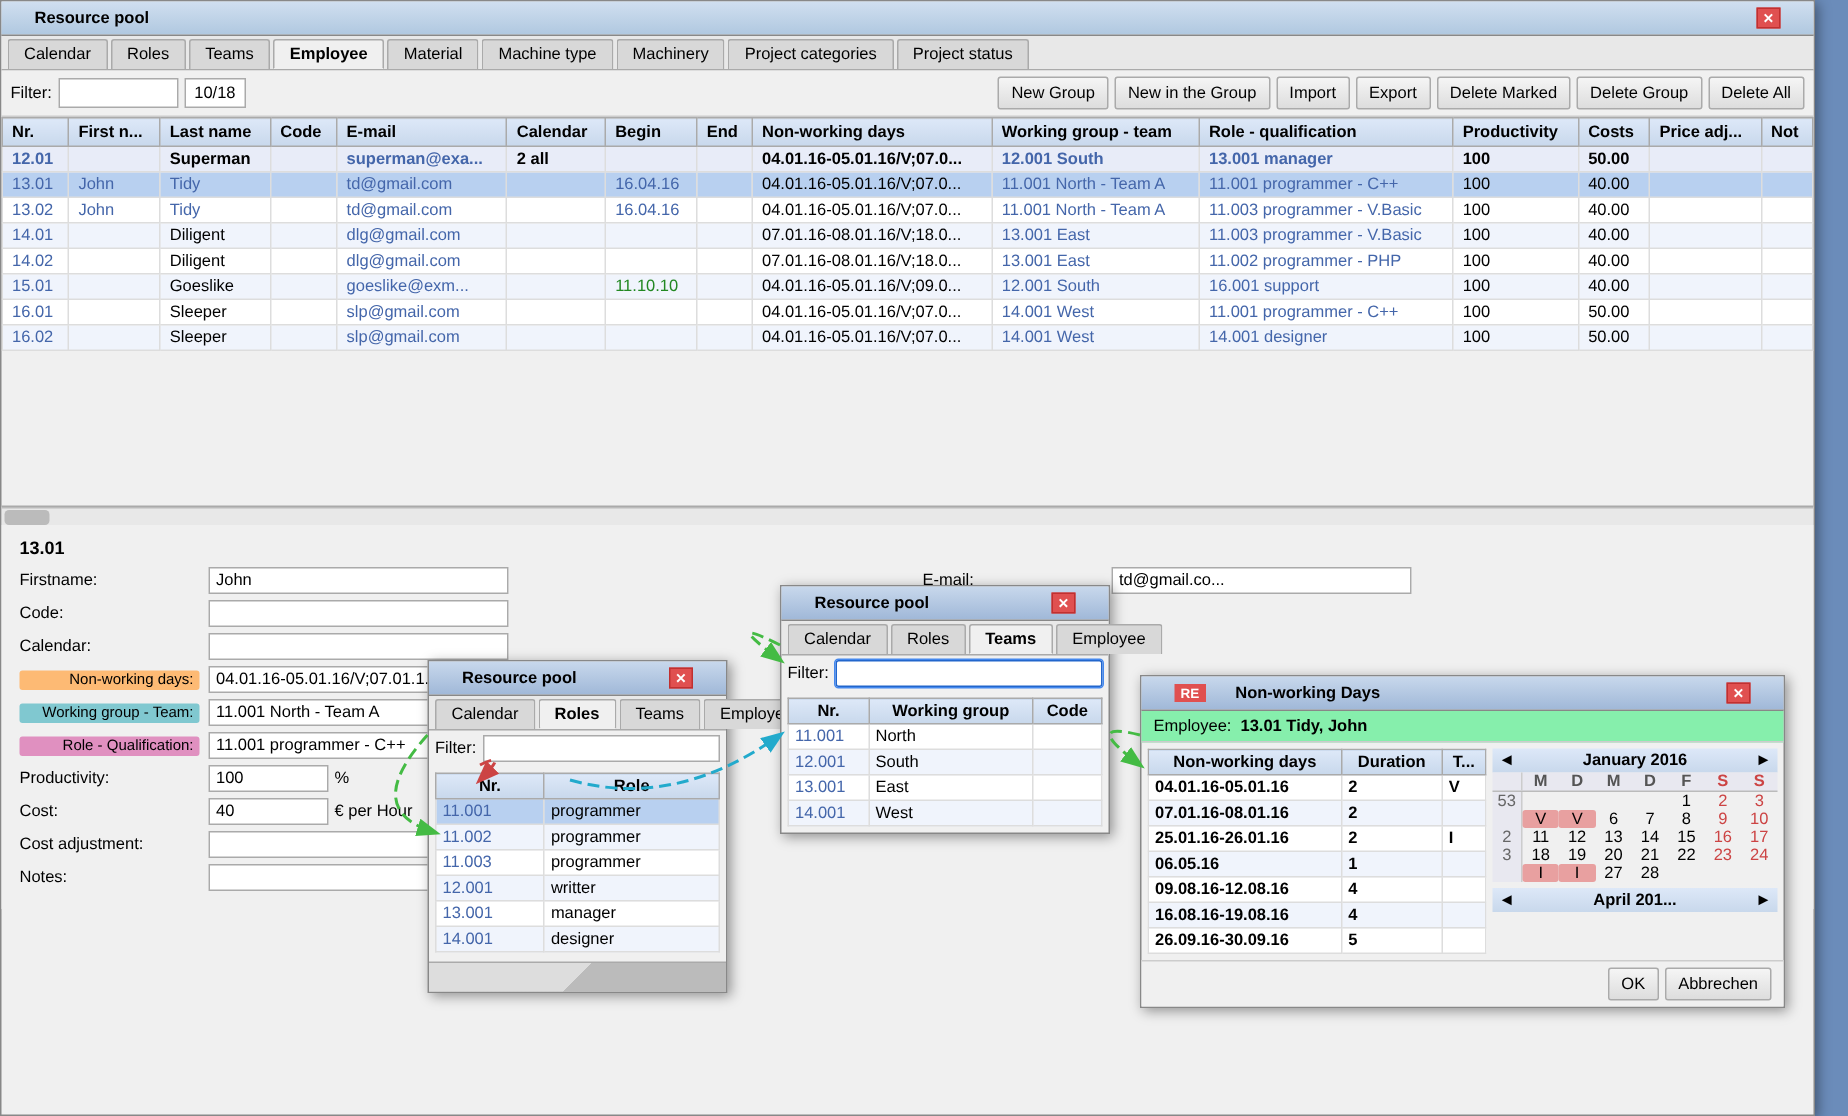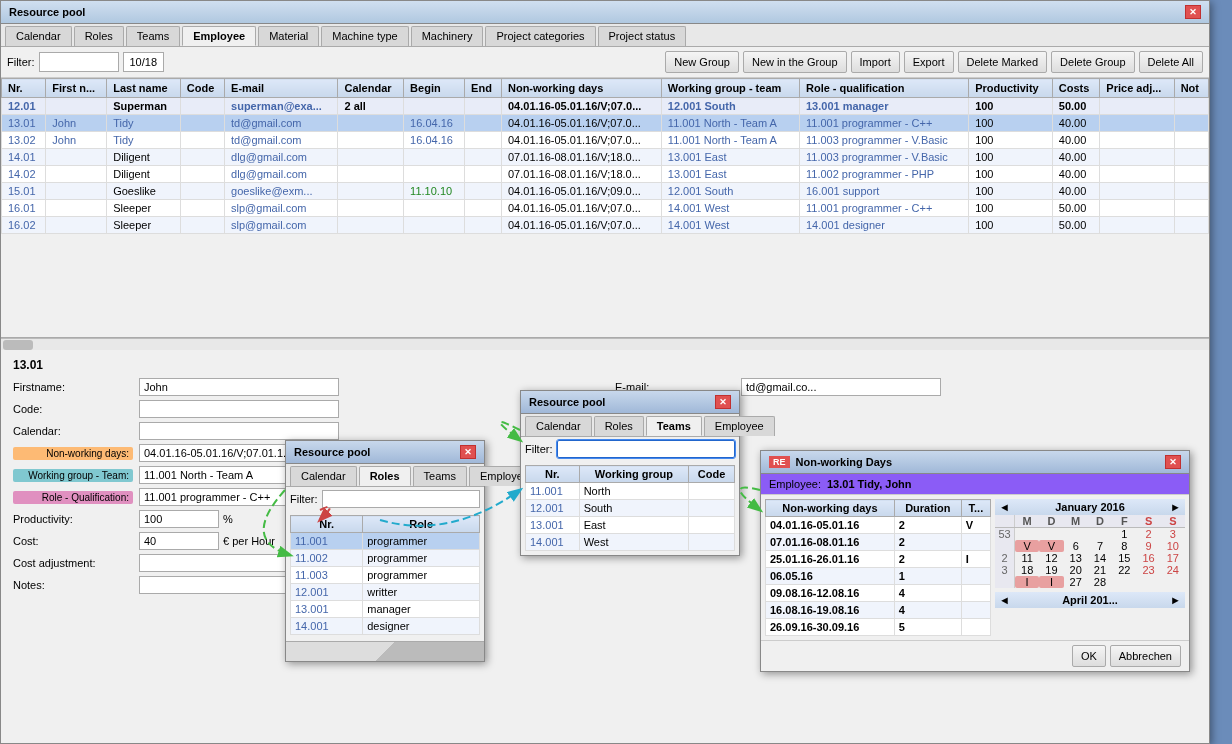--- a/index.html
+++ b/index.html
@@ -1,19 +1,19 @@
 <!DOCTYPE html>
 <html><head>
   <meta charset="utf-8">
   <style>
     * { box-sizing: border-box; margin: 0; padding: 0; font-family: 'Segoe UI', Tahoma, sans-serif; font-size: 11px; }
     body { background: #6b8cba; width: 1232px; height: 744px; overflow: hidden; position: relative; }
 
     .window { background: #f0f0f0; border: 1px solid #888; box-shadow: 2px 2px 8px rgba(0,0,0,0.4); position: absolute; }
-    .window-title { background: linear-gradient(to bottom, #c8d8ec, #a0b8d8); padding: 4px 8px; font-weight: bold; font-size: 11px; display: flex; align-items: center; justify-content: space-between; border-bottom: 1px solid #888; }
+    .window-title { background: linear-gradient(to bottom, #c8d8ec, #a0b8d8); padding: 4px 22px; font-weight: bold; font-size: 11px; display: flex; align-items: center; justify-content: space-between; border-bottom: 1px solid #888; }
     .close-btn { background: #e05050; color: white; border: 1px solid #c03030; width: 16px; height: 14px; font-size: 9px; cursor: pointer; display: flex; align-items: center; justify-content: center; }
 
     
     .main-window { left: 0; top: 0; width: 1210px; height: 744px; }
     .main-title { background: linear-gradient(to bottom, #d0dff0, #b0c8e0); }
 
     
     .tab-bar { display: flex; background: #e8e8e8; border-bottom: 1px solid #aaa; padding: 2px 4px 0; }
     .tab { padding: 3px 10px; border: 1px solid #aaa; border-bottom: none; margin-right: 2px; cursor: pointer; background: #d8d8d8; border-radius: 2px 2px 0 0; }
     .tab.active { background: #f0f0f0; font-weight: bold; border-bottom: 1px solid #f0f0f0; }
@@ -454,27 +454,27 @@
           <td>West</td>
           <td></td>
         </tr>
       </tbody>
     </table>
   </div>
 </div>
 
 <div class="window popup-nonworking" style="left:760px; top:450px; width:430px; z-index:12;">
   <div class="window-title">
-    <div style="display:flex; align-items:center; gap:6px;">
+    <div style="display:flex; align-items:center; gap:20px;">
       <span style="background:#e05050; color:white; padding:1px 4px; font-size:9px;">RE</span>
       <span>Non-working Days</span>
     </div>
     <div class="close-btn">✕</div>
   </div>
-  <div style="padding:4px 8px; display:flex; align-items:center; gap:6px; border-bottom:1px solid #ccc; background:#8b5cf6;">
+  <div style="padding:4px 8px; display:flex; align-items:center; gap:6px; border-bottom:1px solid #ccc; background:#86efac;">
     <span>Employee:</span>
     <span style="font-weight:bold;">13.01 Tidy, John</span>
   </div>
   <div style="display:flex; gap:4px; padding:4px;">
 
     <div style="flex:1; overflow:auto; max-height:220px;">
       <table class="nw-table">
         <thead>
           <tr>
             <th>Non-working days</th>

